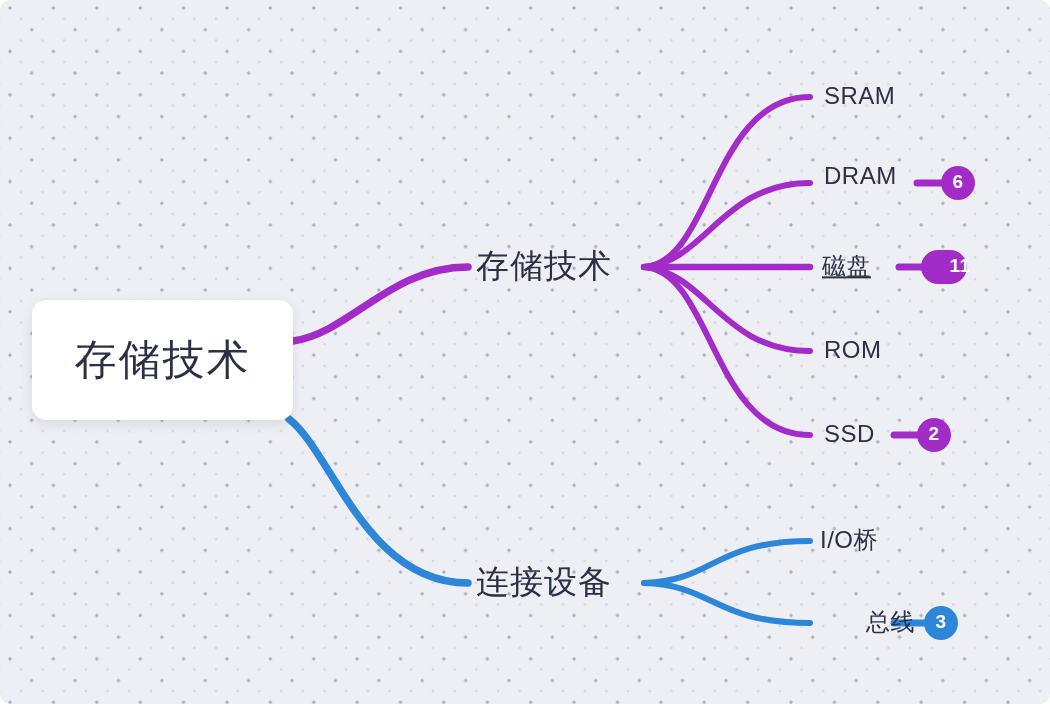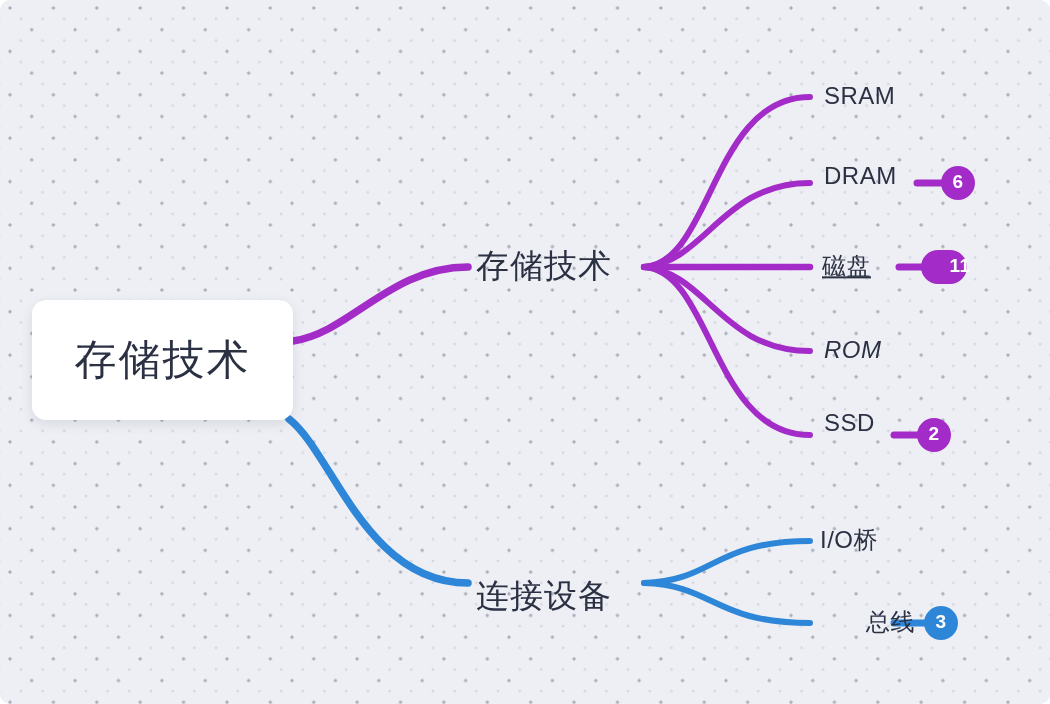--- a/index.html
+++ b/index.html
@@ -91,27 +91,27 @@
 
     <path d="M 894 623 L 926 623" fill="none" stroke-width="7" stroke-linecap="round" stroke="#2e86d8"></path>
     <circle cx="941" cy="623" r="17" fill="#2e86d8"></circle>
   </svg>
 
   <div class="root-node">
     <span>存储技术</span>
   </div>
 
   <div class="node-label branch-label" style="left:476px; top:267px;">存储技术</div>
-  <div class="node-label branch-label" style="left:476px; top:597px;">连接设备</div>
+  <div class="node-label branch-label" style="left:476px; top:583px;">连接设备</div>
 
   <div class="node-label leaf-label" style="left:824px; top:97px;">SRAM</div>
   <div class="node-label leaf-label" style="left:824px; top:177px;">DRAM</div>
   <div class="node-label leaf-label" style="left:822px; top:267px;text-decoration:underline;">磁盘</div>
-  <div class="node-label leaf-label" style="left:824px; top:351px;font-style:italic;">ROM</div>
-  <div class="node-label leaf-label" style="left:824px; top:424px;text-align:right;">SSD</div>
+  <div class="node-label leaf-label" style="left:824px; top:351px;">ROM</div>
+  <div class="node-label leaf-label" style="left:824px; top:435px;text-align:right;">SSD</div>
 
   <div class="node-label leaf-label" style="left:820px; top:541px;text-align:right;">I/O桥</div>
   <div class="node-label leaf-label" style="left:866px; top:623px;">总线</div>
 
   <div class="badge-label" style="left:958px; top:183px;">6</div>
   <div class="badge-label" style="left:944px; top:267px;margin-left:16px;">11</div>
   <div class="badge-label" style="left:934px; top:435px;">2</div>
   <div class="badge-label" style="left:941px; top:623px;">3</div>
 
 </div>

